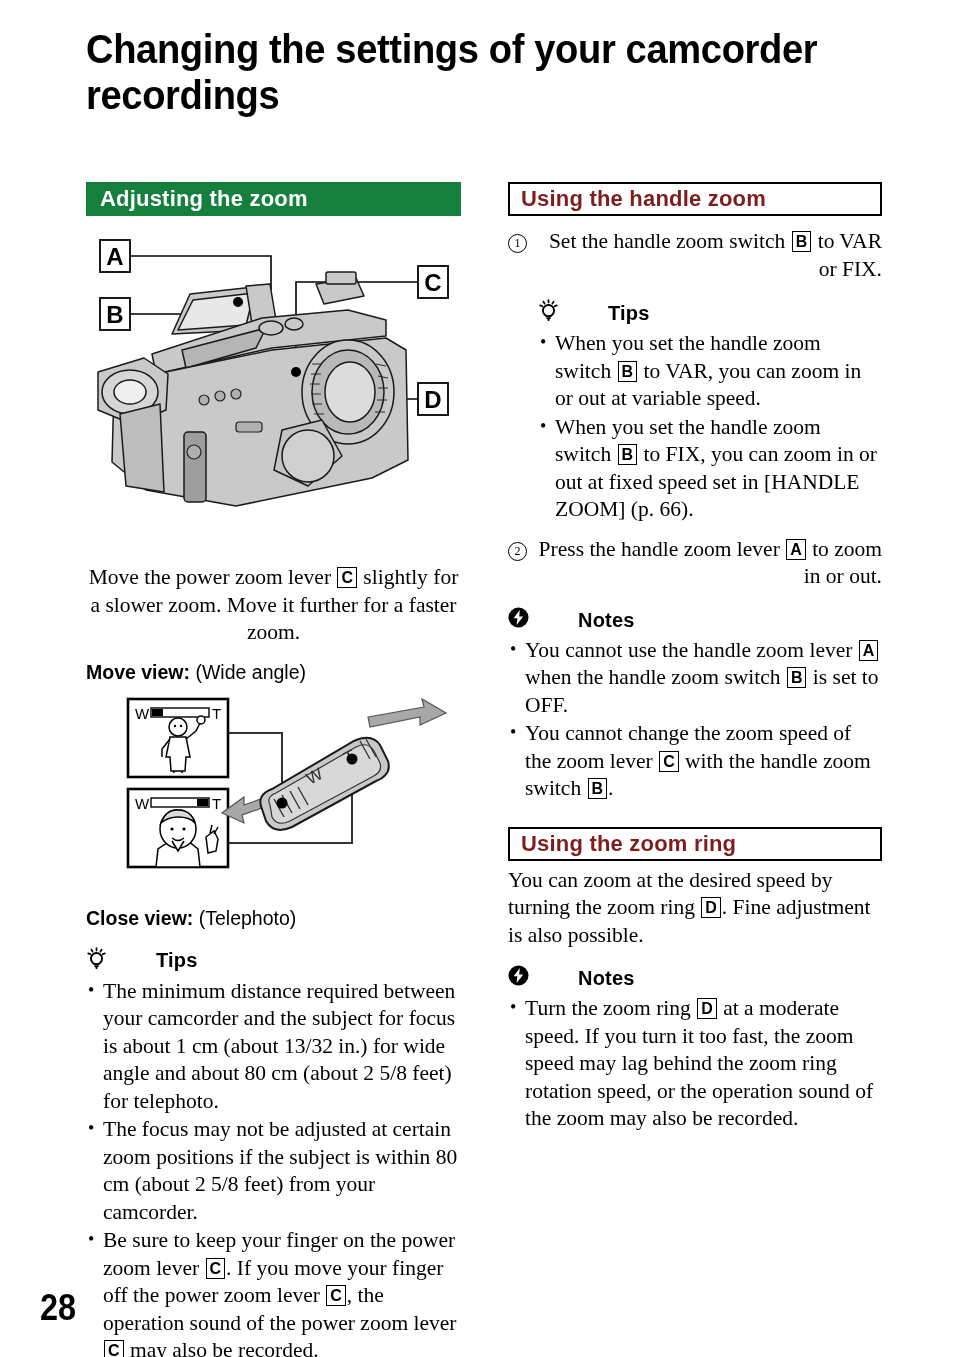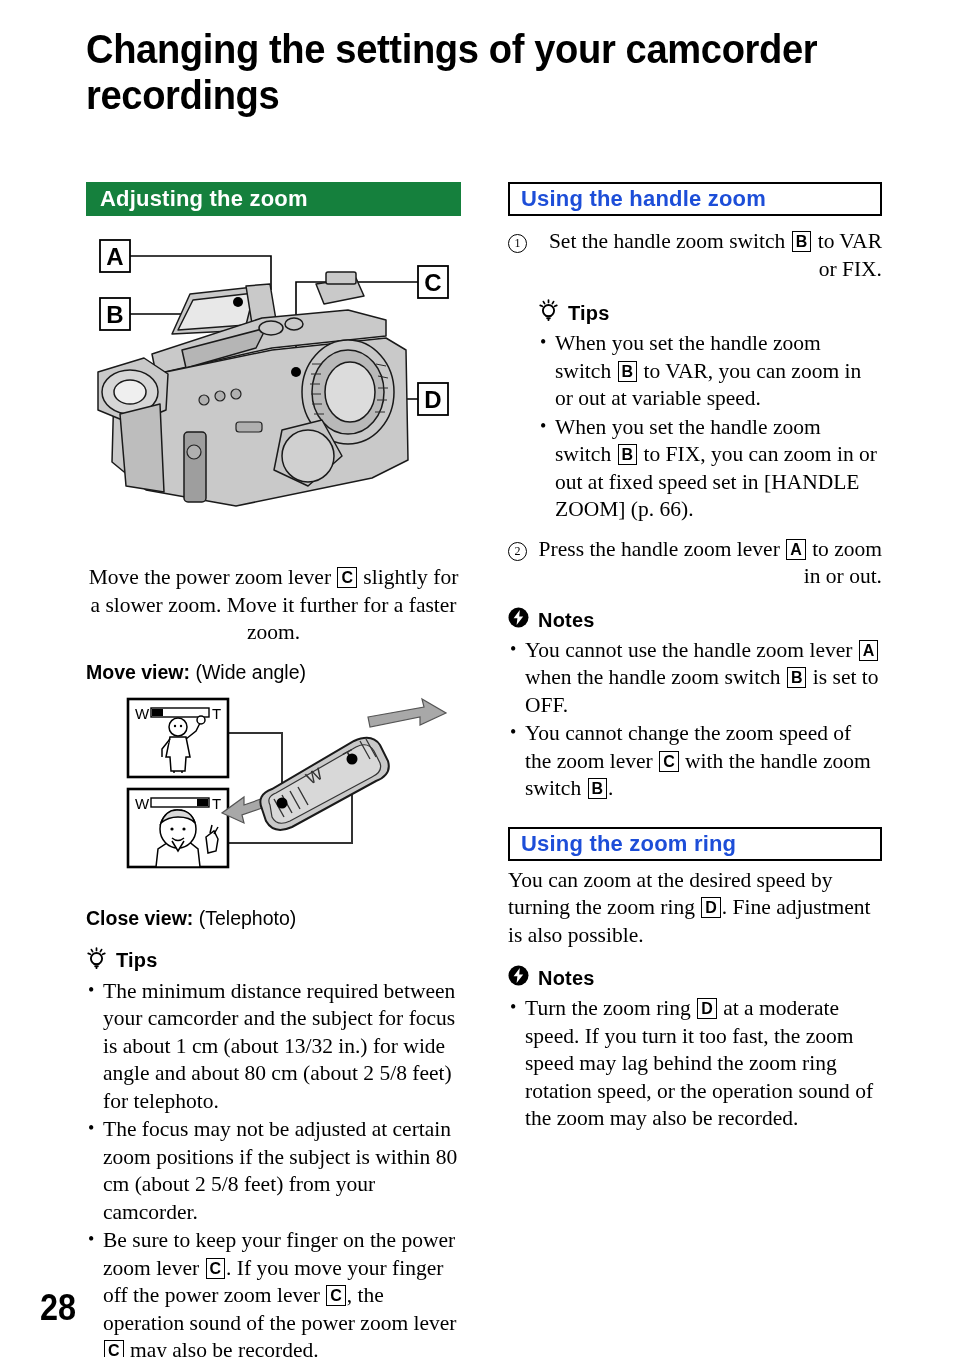--- a/index.html
+++ b/index.html
@@ -53,21 +53,21 @@
     font-weight: bold;
     font-size: 22px;
     line-height: 34px;
     height: 34px;
     padding: 0 0 0 14px;
     box-sizing: border-box;
     letter-spacing: 0.2px;
   }
   .box-heading {
     border: 2px solid #000000;
-    color: #1d4ed8;
+    color: #7f1d1d;
     font-family: "Liberation Sans Narrow", "Liberation Sans", sans-serif;
     font-weight: bold;
     font-size: 22px;
     line-height: 30px;
     height: 34px;
     padding: 0 0 0 11px;
     box-sizing: border-box;
     letter-spacing: 0.2px;
     display: flex;
     align-items: center;
@@ -123,20 +123,21 @@
   
   .callout-head {
     display: flex;
     align-items: center;
     font-family: "Liberation Sans", sans-serif;
     font-weight: bold;
     font-size: 20px;
     line-height: 24px;
     margin-top: 16px;
     margin-bottom: 4px;
+    gap: 40px;
   }
   .callout-head .ico { margin-right: 9px; display: block; }
   .callout-head .lbl { letter-spacing: 0.2px; }
 
   .bullets { margin: 0; padding: 0; list-style: none; }
   .bullets li {
     position: relative;
     padding-left: 17px;
     font-size: 21.5px;
     line-height: 27.5px;

